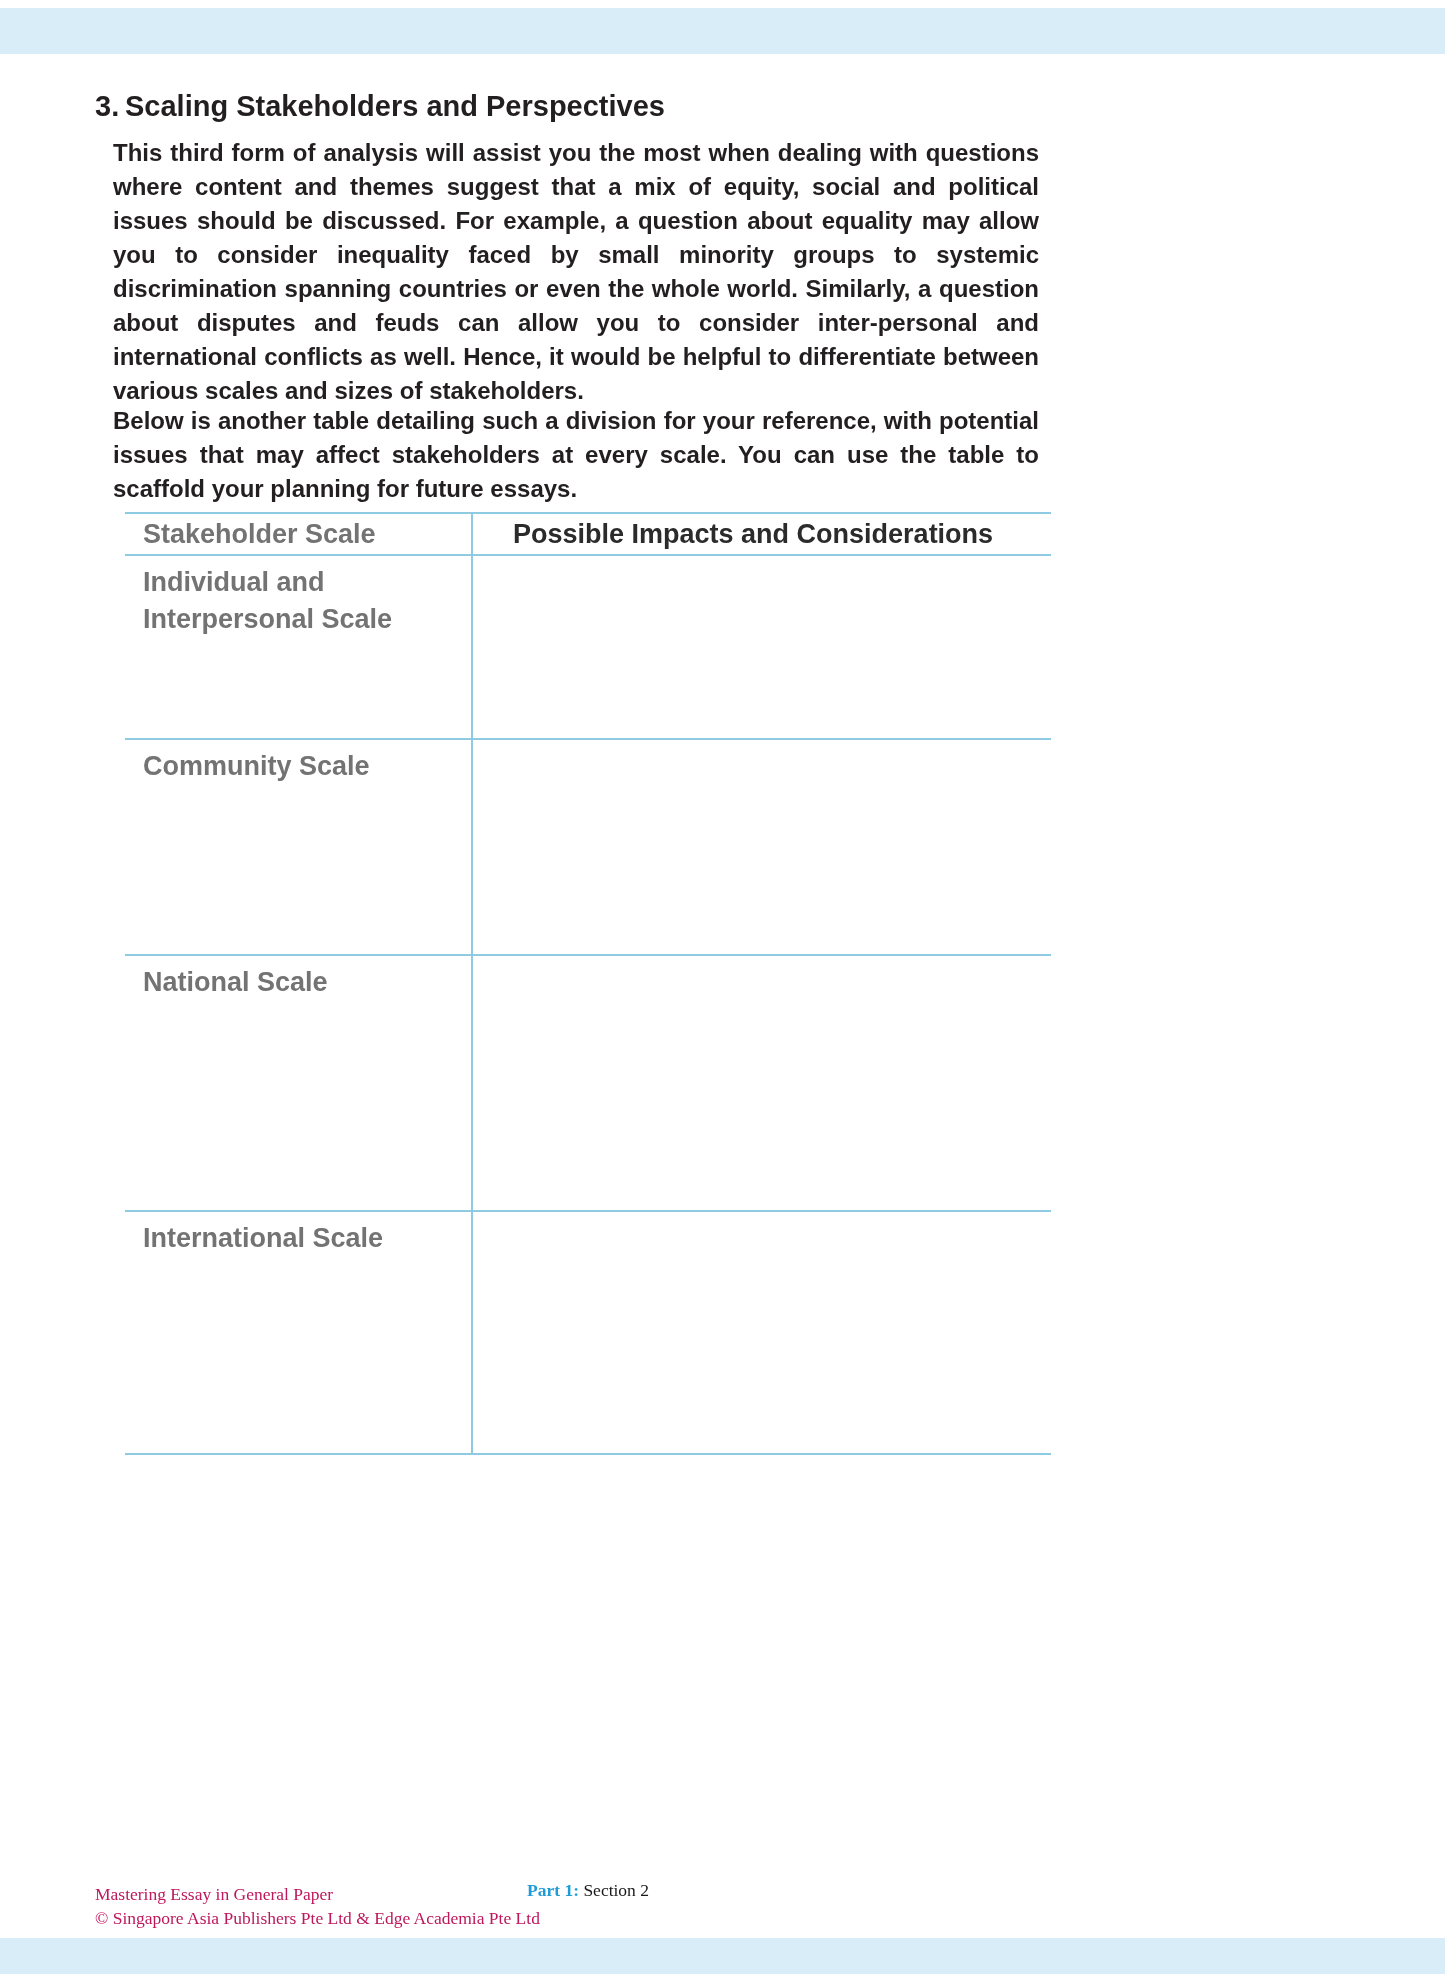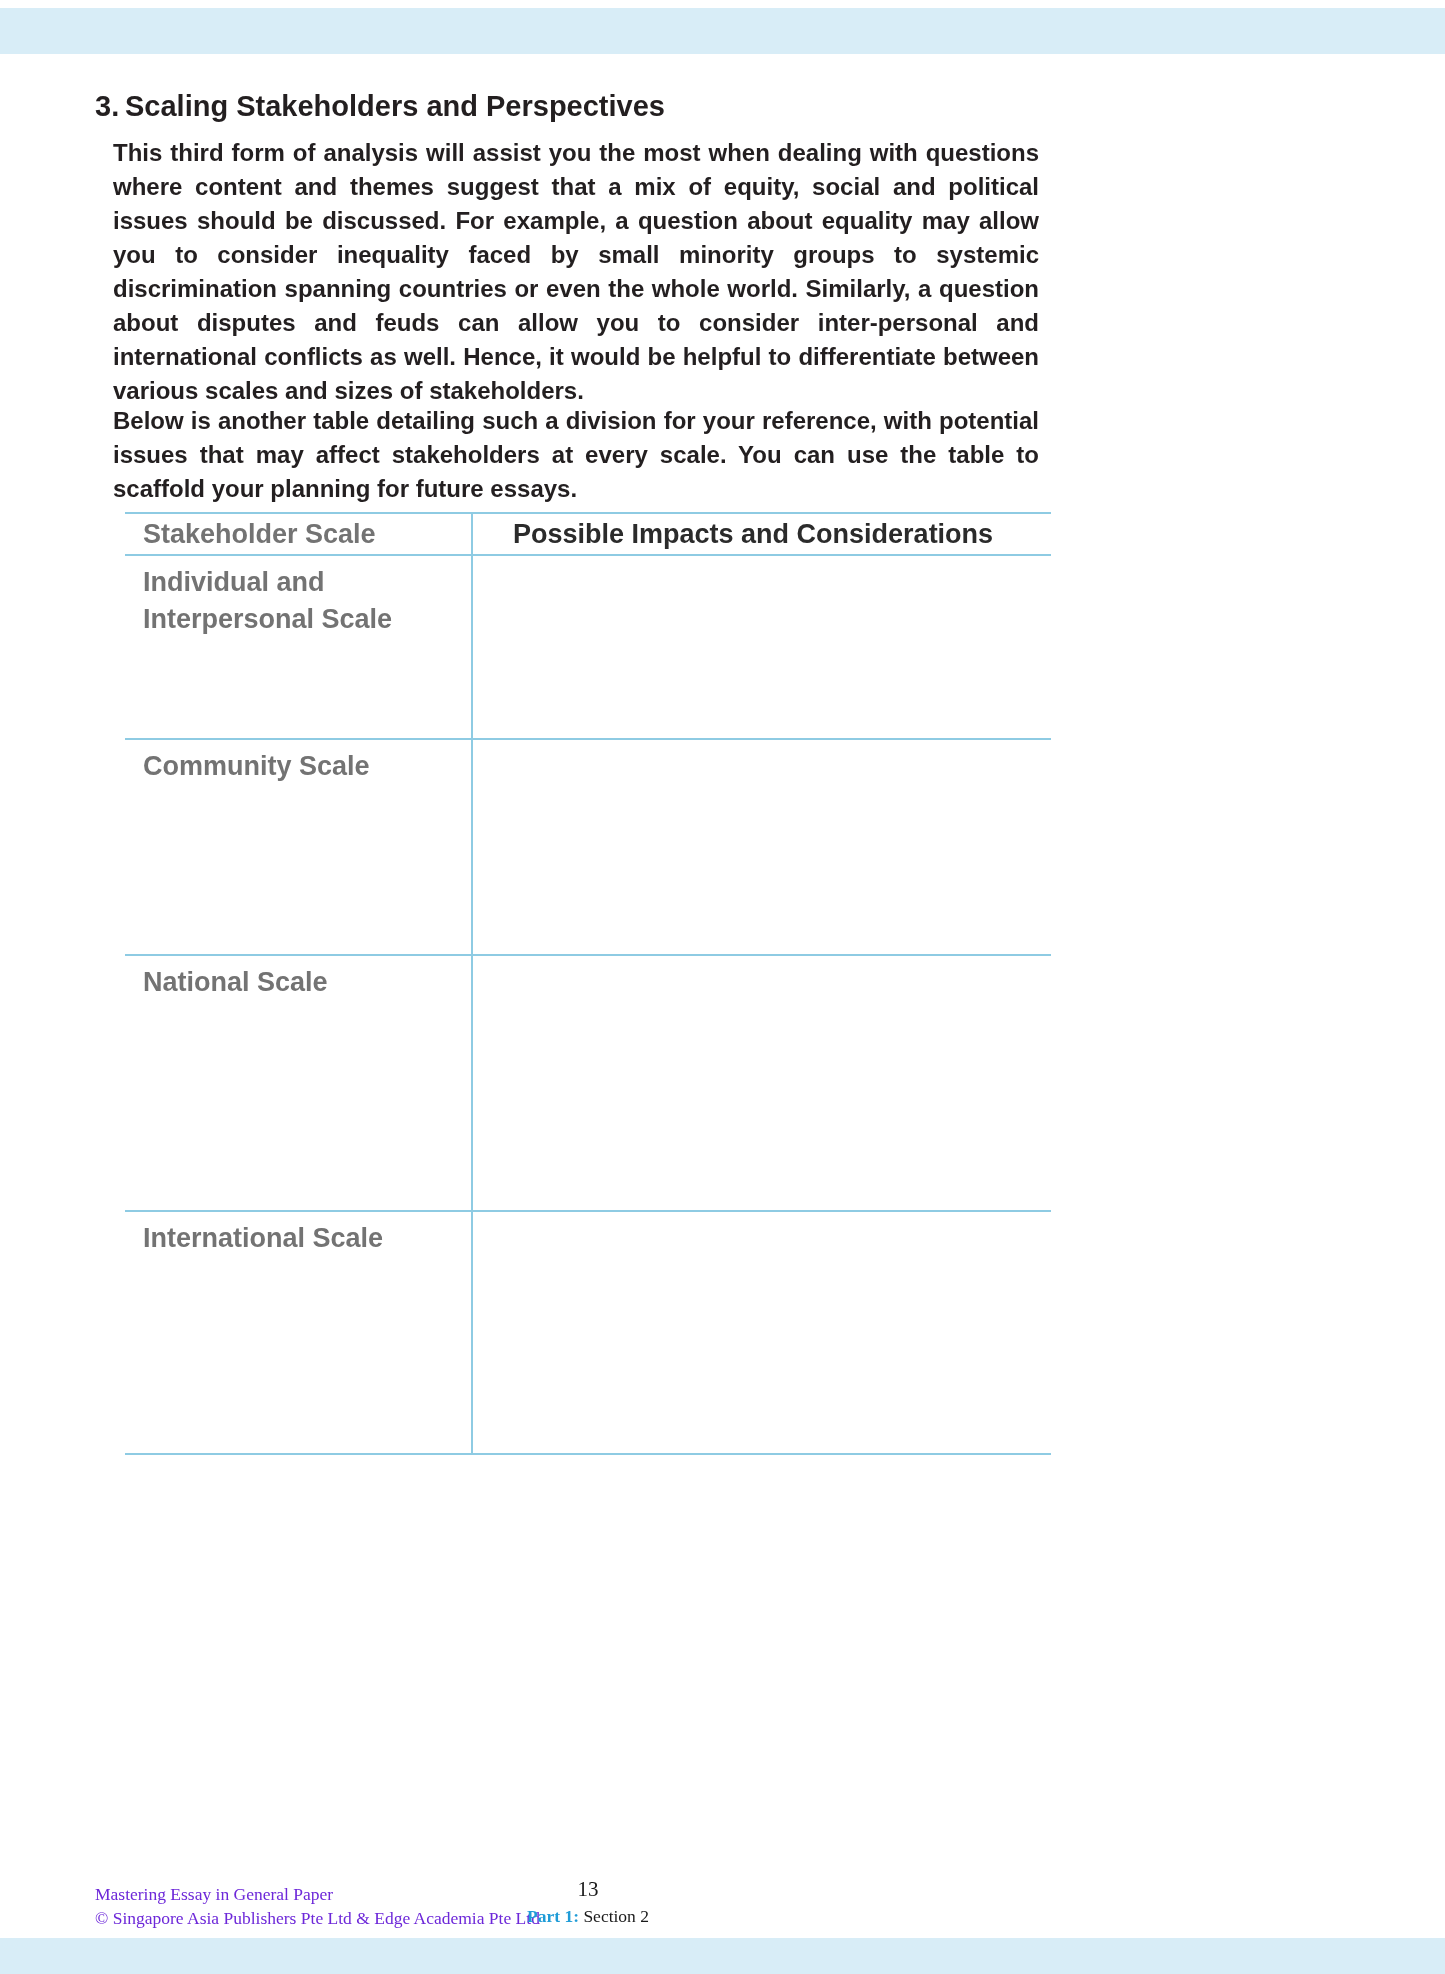--- a/index.html
+++ b/index.html
@@ -68,21 +68,21 @@
   .row-3 { height: 256px; }
   .row-4 { height: 243px; }
 
   .footer-left {
     position: absolute;
     left: 95px;
     top: 1882px;
     font-family: "Liberation Serif", serif;
     font-size: 17.5px;
     line-height: 24px;
-    color: #6d28d9;
+    color: #be185d;
   }
   .footer-center {
     position: absolute;
     left: 125px;
     top: 1876px;
     width: 926px;
     text-align: center;
     font-family: "Liberation Serif", serif;
     color: #1a1a1a;
   }
@@ -128,21 +128,20 @@
       <div class="t-cell t-col2"></div>
     </div>
   </div>
 
   <div class="footer-left">
     <div>Mastering Essay in General Paper</div>
     <div>© Singapore Asia Publishers Pte Ltd &amp; Edge Academia Pte Ltd</div>
   </div>
 
   <div class="footer-center">
-    <div class="page-number">13</div>
     <div class="part-line">
       <span class="part-accent">Part 1:</span>
       <span>Section 2</span>
     </div>
   </div>
 
   <div class="band band-bottom"></div>
 
 </div>
 

